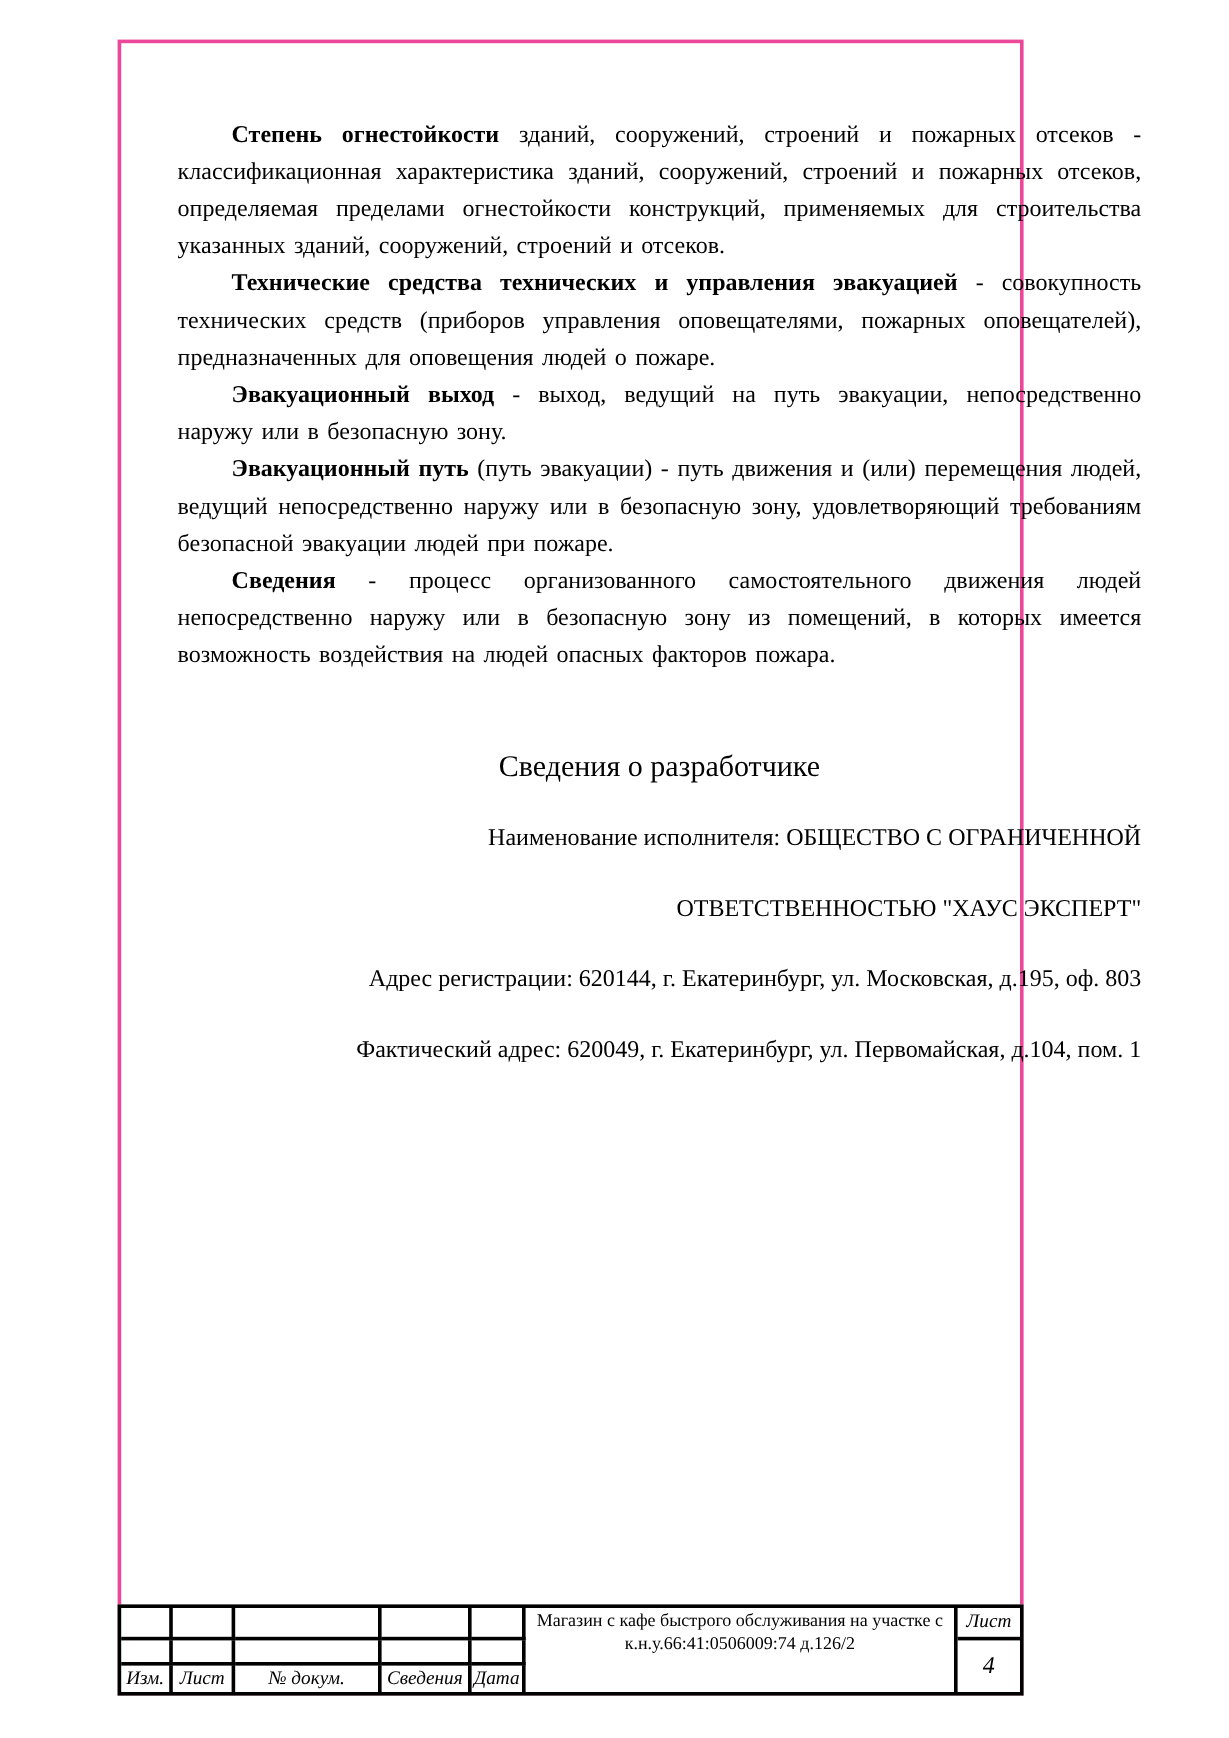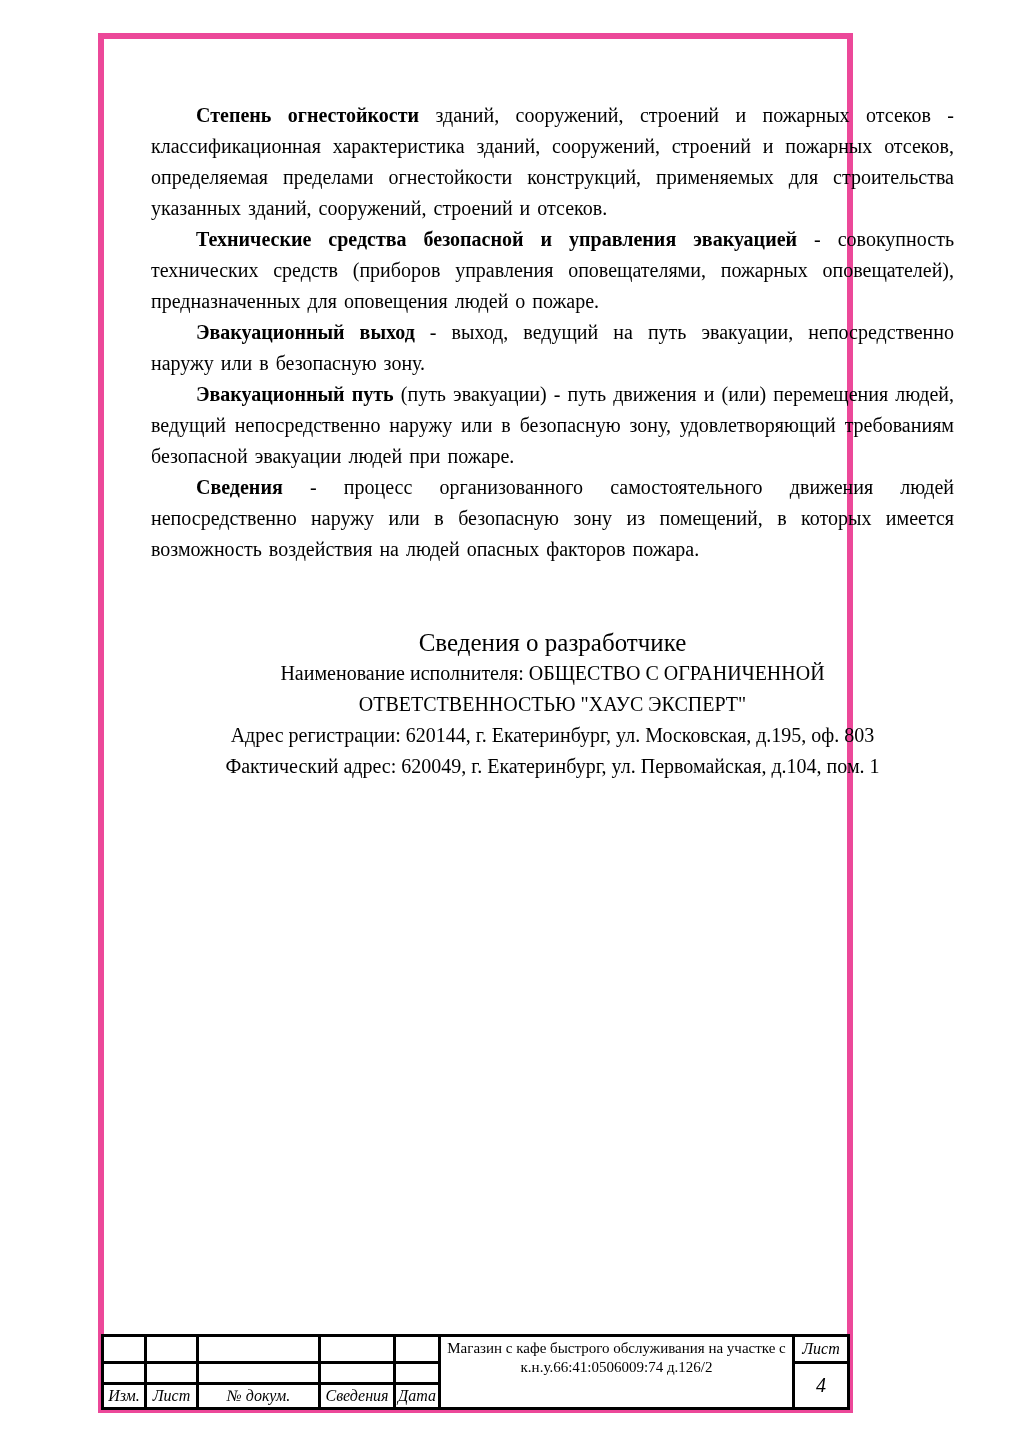--- a/index.html
+++ b/index.html
@@ -14,21 +14,21 @@
     font-family: "Liberation Serif", "DejaVu Serif", serif;
     color: #000000;
     overflow: hidden;
   }
   .frame {
     position: absolute;
     left: 98px;
     top: 33px;
     width: 755px;
     height: 1380px;
-    border: 6px solid #ec4899;
+    border: 3px solid #ec4899;
     box-sizing: border-box;
   }
   .content {
     position: absolute;
     left: 47px;
     top: 61px;
     width: 803px;
   }
   .para {
     font-size: 20px;
@@ -46,21 +46,22 @@
   }
   .dev-heading {
     font-size: 25px;
     line-height: 31px;
     font-weight: normal;
     text-align: center;
   }
   .dev-line {
     font-size: 20px;
     line-height: 31px;
-    text-align: center;
+    text-align: right;
+    margin-top: 28px;
   }
   
   .titleblock {
     position: absolute;
     left: -3px;
     right: -3px;
     bottom: -3px;
     height: 76px;
     border: 3px solid #000000;
     box-sizing: border-box;
@@ -125,21 +126,21 @@
 </style>
 </head>
 <body>
 
 <div class="frame">
 
   <div class="content">
 
     <div class="para"><b>Степень огнестойкости</b><span> зданий, сооружений, строений и пожарных отсеков - классификационная характеристика зданий, сооружений, строений и пожарных отсеков, определяемая пределами огнестойкости конструкций, применяемых для строительства указанных зданий, сооружений, строений и отсеков.</span></div>
 
-    <div class="para"><b>Технические средства безопасной и управления эвакуацией</b><span> - совокупность технических средств (приборов управления оповещателями, пожарных оповещателей), предназначенных для оповещения людей о пожаре.</span></div>
+    <div class="para"><b>Технические средства технических и управления эвакуацией</b><span> - совокупность технических средств (приборов управления оповещателями, пожарных оповещателей), предназначенных для оповещения людей о пожаре.</span></div>
 
     <div class="para"><b>Эвакуационный выход</b><span> - выход, ведущий на путь эвакуации, непосредственно наружу или в безопасную зону.</span></div>
 
     <div class="para"><b>Эвакуационный путь</b><span> (путь эвакуации) - путь движения и (или) перемещения людей, ведущий непосредственно наружу или в безопасную зону, удовлетворяющий требованиям безопасной эвакуации людей при пожаре.</span></div>
 
     <div class="para"><b>Сведения</b><span> - процесс организованного самостоятельного движения людей непосредственно наружу или в безопасную зону из помещений, в которых имеется возможность воздействия на людей опасных факторов пожара.</span></div>
 
     <div class="developer">
       <div class="dev-heading">Сведения о разработчике</div>
       <div class="dev-line">Наименование исполнителя: ОБЩЕСТВО С ОГРАНИЧЕННОЙ</div>

